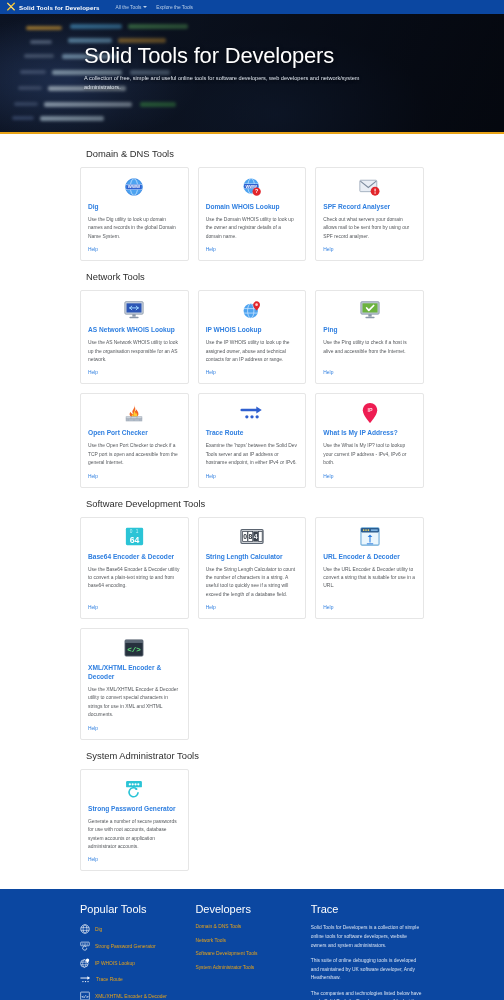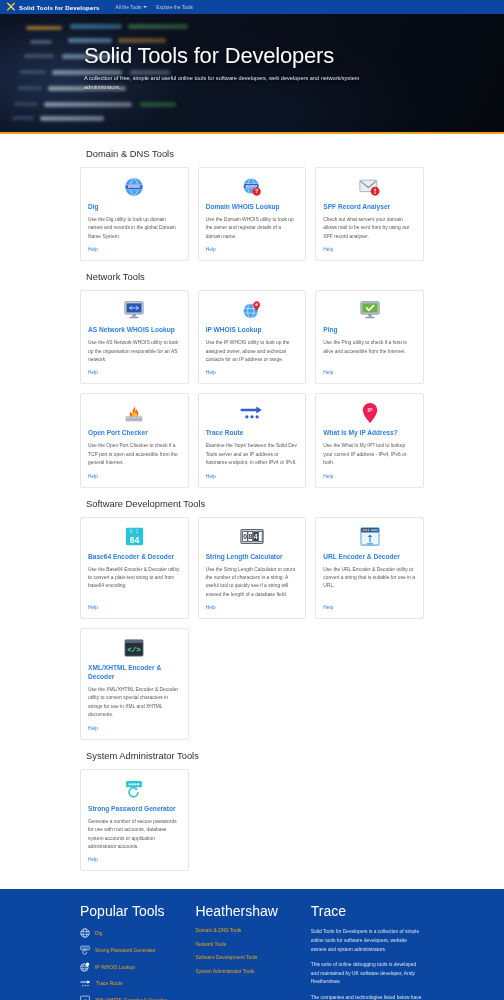--- a/index.html
+++ b/index.html
@@ -150,21 +150,21 @@
     background: #0b47a1;
     padding: 14px 80px 0 80px;
     color: #fff;
   }
   .footer-cols {
     display: grid;
     grid-template-columns: 1.05fr 1.05fr 1.15fr;
     gap: 12px;
   }
   .footer-h {
-    font-size: 14px;
+    font-size: 11px;
     font-weight: 400;
     color: #ffffff;
     margin-bottom: 9px;
   }
   .f-tool {
     display: flex;
     align-items: center;
     gap: 5px;
     margin-bottom: 7px;
     cursor: pointer;
@@ -533,21 +533,21 @@
           <svg width="10" height="10" viewBox="0 0 22 22">
               <rect x="1.4" y="2.4" width="19.2" height="17.2" rx="1.2" fill="none" stroke="#fff" stroke-width="1.4"></rect>
               <text x="11" y="15.4" font-size="8.6" font-family="Liberation Mono, monospace" font-weight="bold" fill="#fff" text-anchor="middle">&lt;/&gt;</text>
             </svg>
         </span>
         <span class="f-tool-label">XML/XHTML Encoder &amp; Decoder</span>
       </div>
     </div>
 
     <div>
-      <div class="footer-h">Heathershaw</div>
+      <div class="footer-h">Developers</div>
       <div class="f-cat">Domain &amp; DNS Tools</div>
       <div class="f-cat">Network Tools</div>
       <div class="f-cat">Software Development Tools</div>
       <div class="f-cat">System Administrator Tools</div>
     </div>
 
     <div class="f-about">
       <div class="footer-h">Trace</div>
       <p>Solid Tools for Developers is a collection of simple online tools for software developers, website owners and system administrators.</p>
       <p>This suite of online debugging tools is developed and maintained by UK software developer, Andy Heathershaw.</p>

